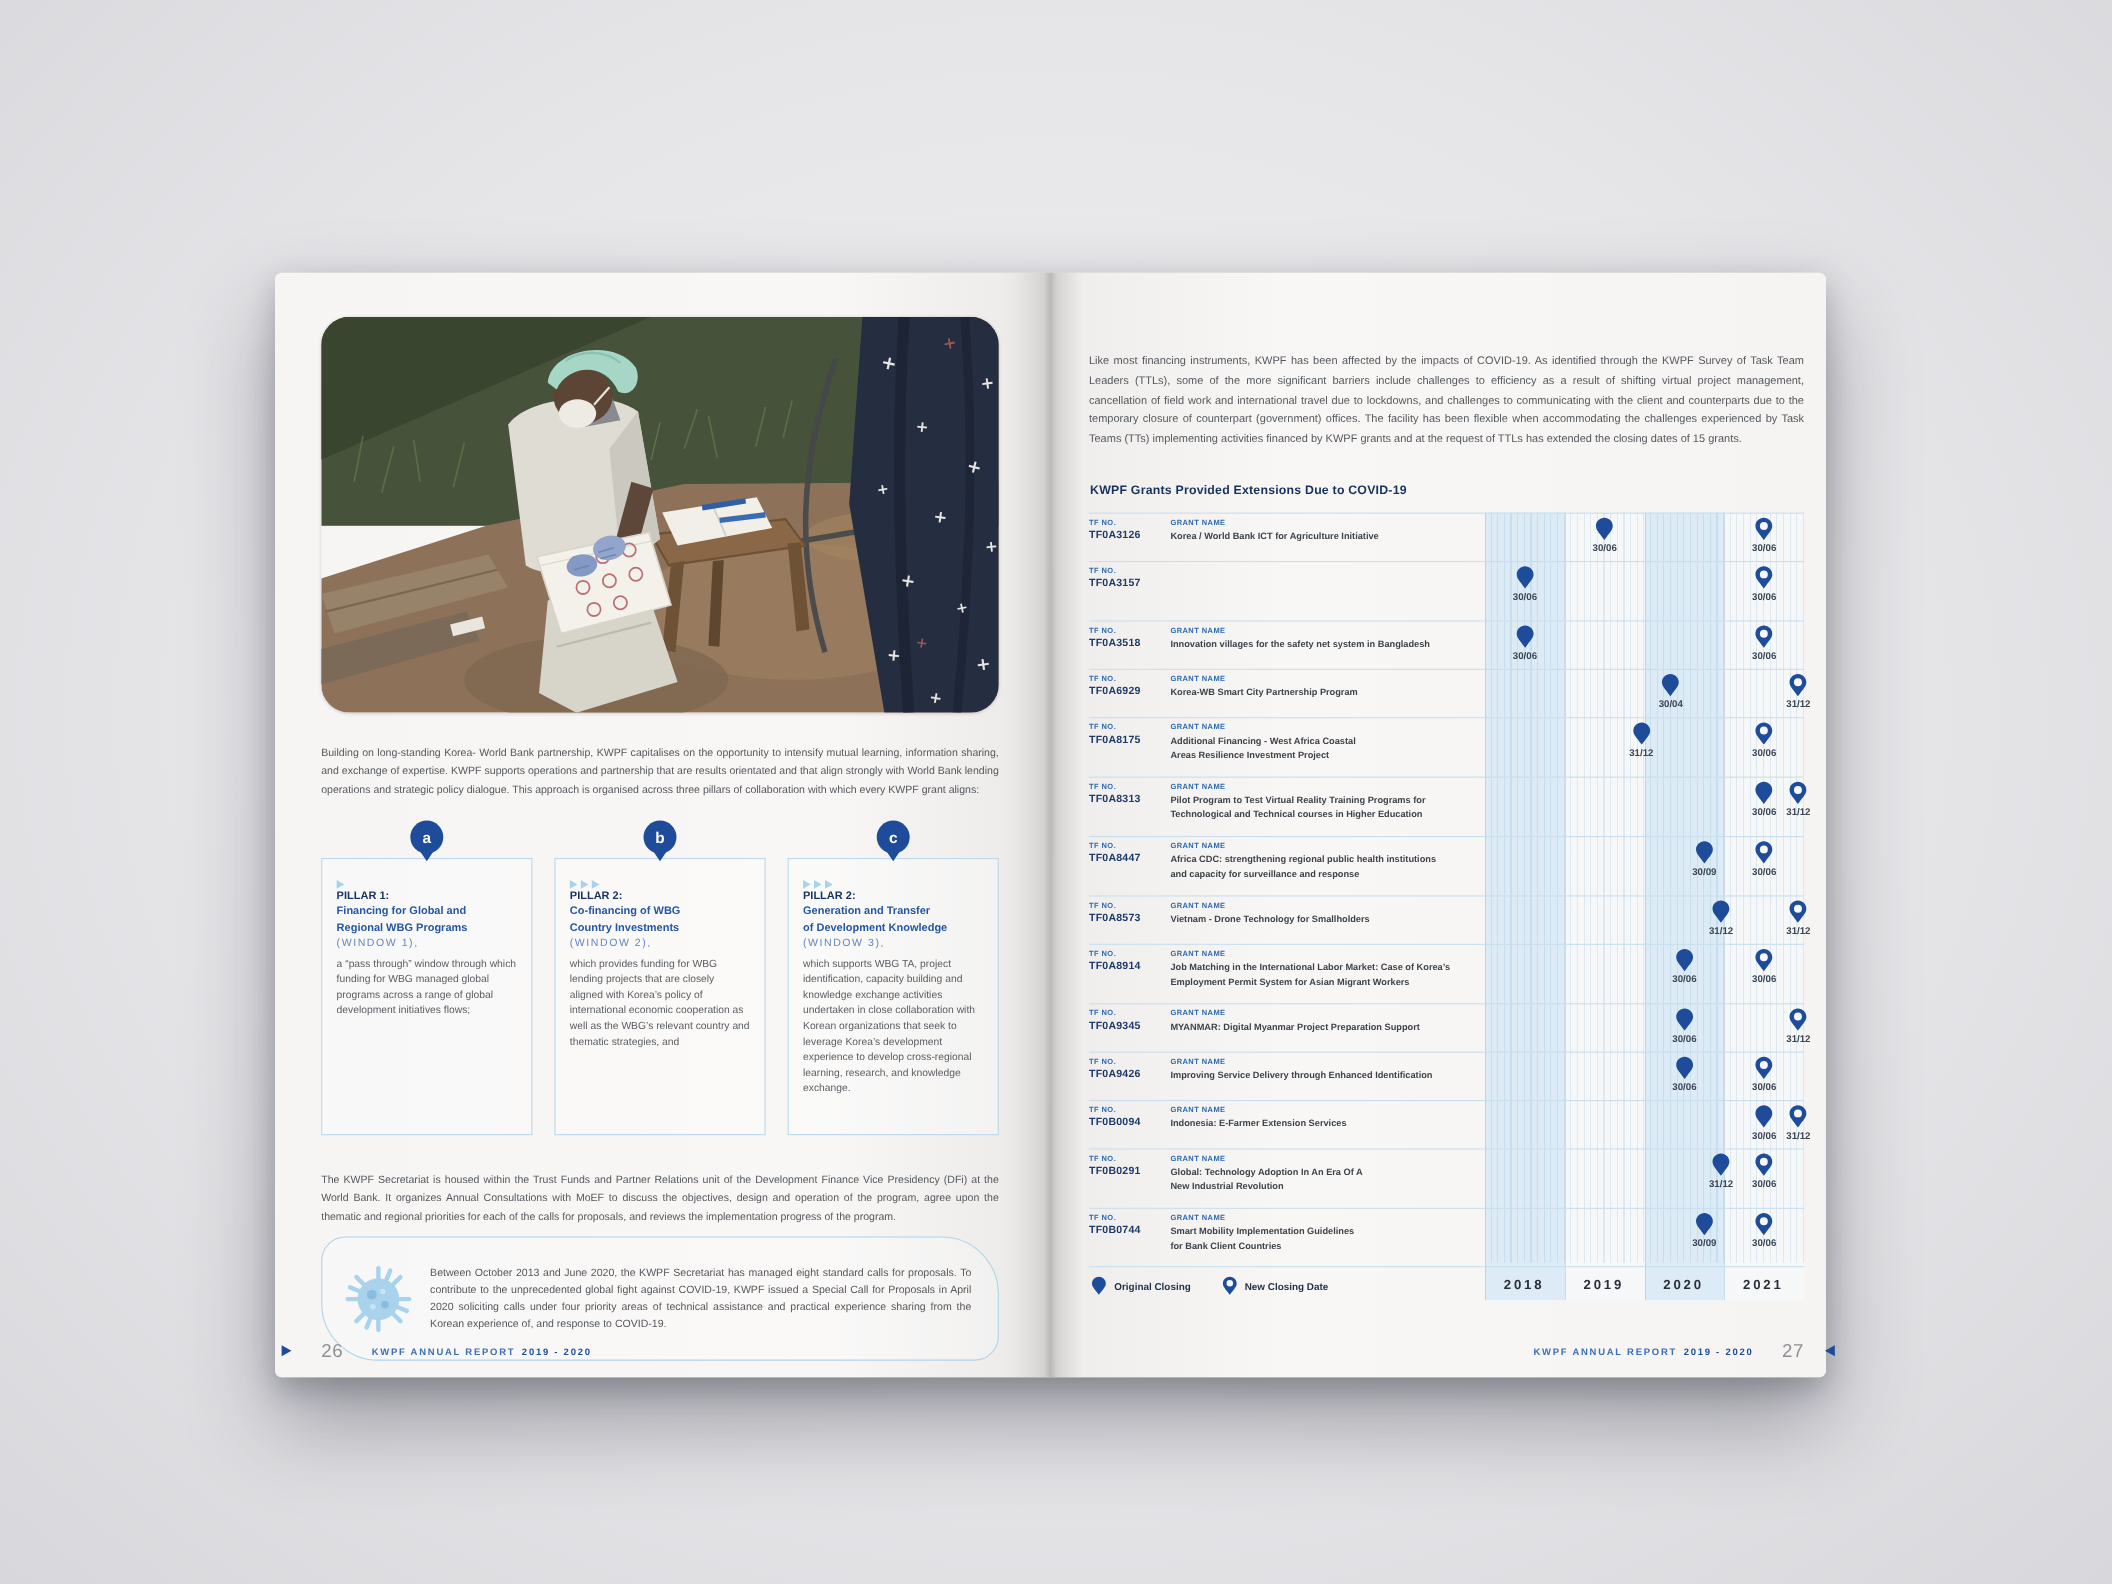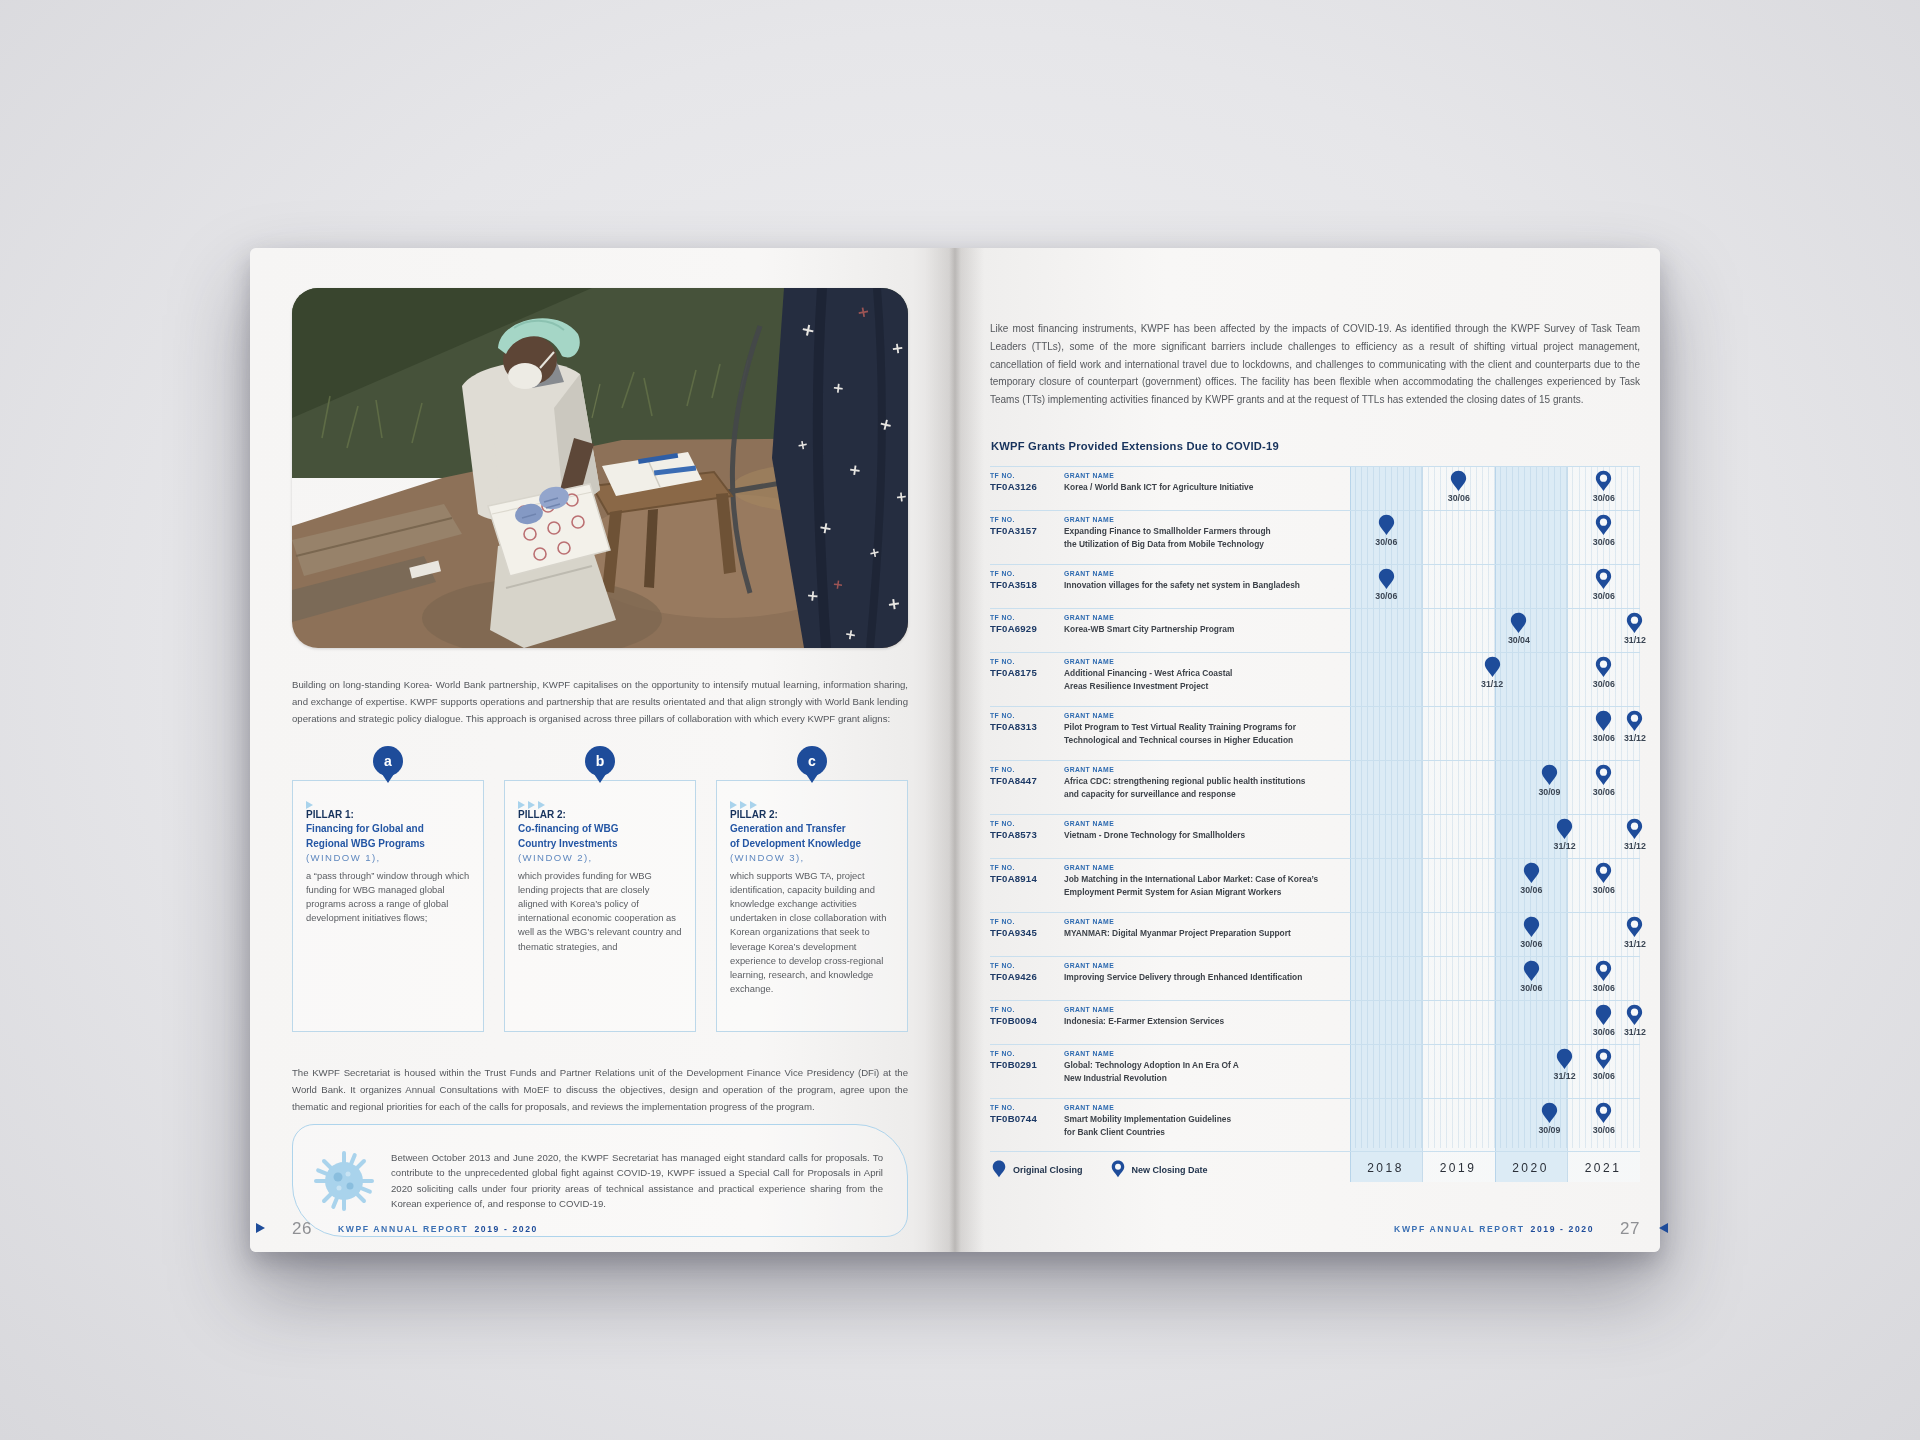--- a/index.html
+++ b/index.html
@@ -83,21 +83,21 @@
   .grow.two{min-height:54px;}
   .grow:last-child{border-bottom:1px solid #c9dfee;}
   .col-tf{width:64px;flex:0 0 64px;}
   .col-nm{width:282px;flex:0 0 282px;margin-left:10px;}
   .flabel{display:block;font-size:6.8px;font-weight:bold;color:#2d6ab0;letter-spacing:.4px;margin-bottom:2px;}
   .tfv{display:block;font-size:9.6px;font-weight:bold;color:#1d3a66;letter-spacing:.2px;}
   .nmv{display:block;font-size:8.4px;font-weight:bold;color:#3e434a;line-height:1.5;white-space:pre-line;}
   .pinw{position:absolute;top:3px;display:flex;flex-direction:column;align-items:center;transform:translateX(-50%);}
   .pind{font-size:8.8px;font-weight:bold;color:#3b4654;margin-top:1px;white-space:nowrap;}
   .years-row{position:relative;height:32px;}
-  .yearlab{position:absolute;top:9px;width:71px;text-align:center;font-size:12px;font-weight:normal;
+  .yearlab{position:absolute;top:9px;width:71px;text-align:center;font-size:12px;font-weight:bold;
     color:#2a2f38;letter-spacing:2.5px;}
   .legend{position:absolute;left:2px;top:8px;display:flex;gap:28px;align-items:center;}
   .litem{display:flex;align-items:center;gap:7px;}
   .litem span{font-size:9px;font-weight:bold;color:#22344d;}
   .footer-r{display:flex;align-items:center;justify-content:flex-end;}
   .footer-r .pnum{margin-left:26px;}
   .footer-r .tri-l{position:absolute;right:-28px;top:5px;}
 </style>
 </head>
 <body>
@@ -325,25 +325,20 @@
                   <circle cx="12" cy="11.5" r="5.1" fill="#f6f8fa"></circle>
                 </svg>
                 <span class="pind">30/06</span>
               </div>
             </div>
             <div class="grow two">
               <div class="col-tf">
                 <span class="flabel">TF NO.</span>
                 <span class="tfv">TF0A3157</span>
               </div>
-              <div class="col-nm">
-                <span class="flabel">GRANT NAME</span>
-                <span class="nmv">Expanding Finance to Smallholder Farmers through
-the Utilization of Big Data from Mobile Technology</span>
-              </div>
               <div class="pinw" style="left:396.3px">
                 <svg viewBox="0 0 24 31" width="17" height="22">
                   <path fill="#1e4c9a" d="M12 1C6 1 1.2 5.7 1.2 11.6c0 4.8 3 7.3 10.8 17.9 7.8-10.6 10.8-13.1 10.8-17.9C22.8 5.7 18 1 12 1z"></path>
                 </svg>
                 <span class="pind">30/06</span>
               </div>
               <div class="pinw" style="left:613.8px">
                 <svg viewBox="0 0 24 31" width="17" height="22">
                   <path fill="#1e4c9a" d="M12 1C6 1 1.2 5.7 1.2 11.6c0 4.8 3 7.3 10.8 17.9 7.8-10.6 10.8-13.1 10.8-17.9C22.8 5.7 18 1 12 1z"></path>
                   <circle cx="12" cy="11.5" r="5.1" fill="#f6f8fa"></circle>

